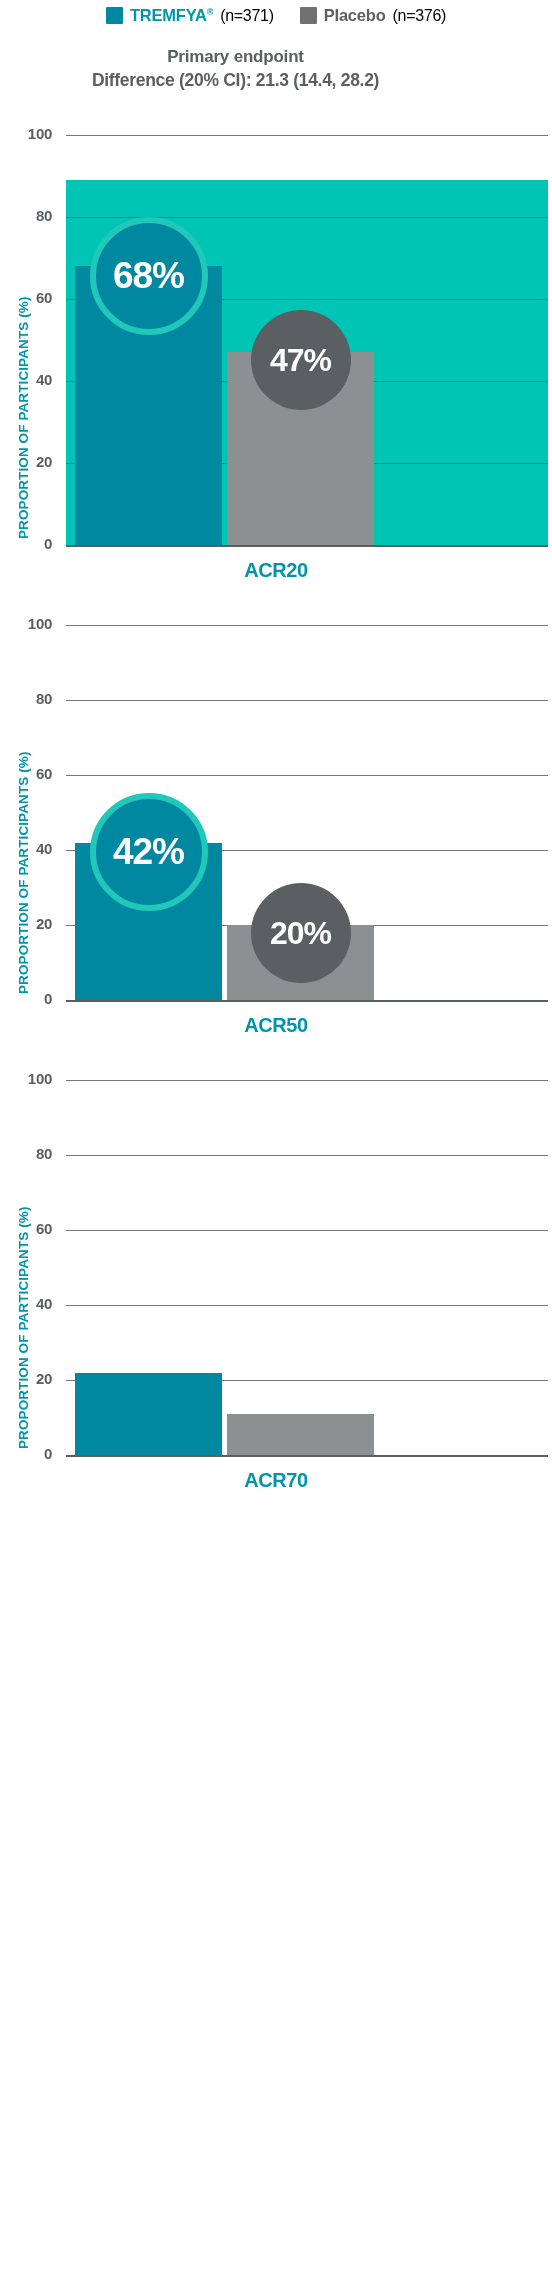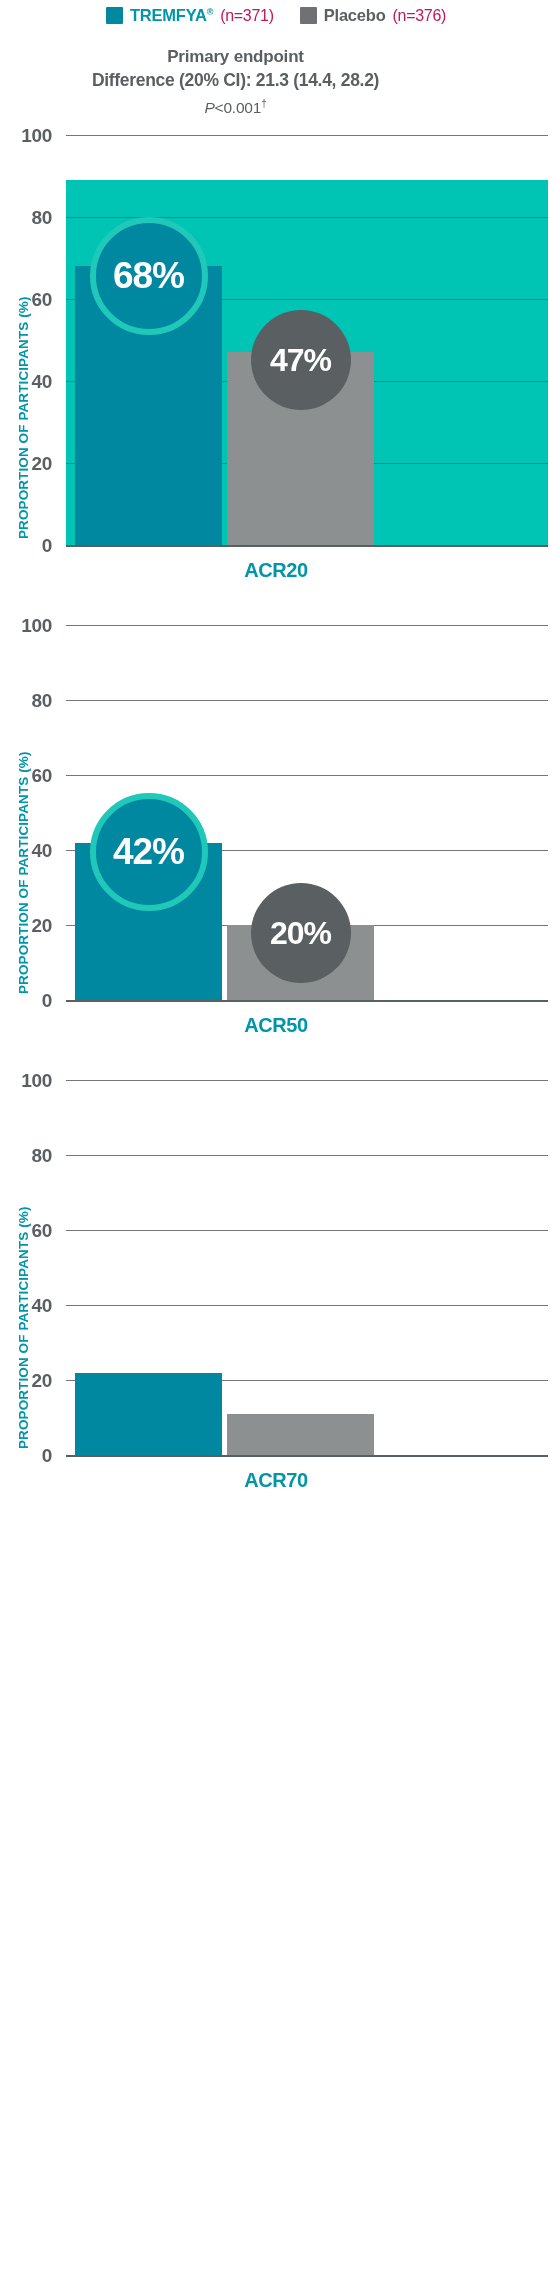--- a/index.html
+++ b/index.html
@@ -16,21 +16,21 @@
     display:flex;justify-content:center;align-items:center;gap:26px;
   }
   .legend-item{display:flex;align-items:center;gap:7px;}
   .swatch{width:17px;height:17px;display:block;border-radius:1px;}
   .sw-teal{background:#0088A0;}
   .sw-gray{background:#6E7275;}
   .legend-brand{
     font-size:16.5px;font-weight:bold;color:#0095A8;letter-spacing:-0.2px;
   }
   .legend-brand sup{font-size:9px;vertical-align:super;}
-  .legend-n{font-size:16px;font-weight:normal;color:#be185d;letter-spacing:-0.3px;}
+  .legend-n{font-size:16px;font-weight:normal;color:#000000;letter-spacing:-0.3px;}
   .legend-name{font-size:16.5px;font-weight:bold;color:#5A5F62;letter-spacing:-0.2px;}
 
   
   .header{
     position:absolute;left:0;top:46px;width:471px;text-align:center;
     color:#5A5F62;
   }
   .hdr-1{font-size:17px;font-weight:bold;letter-spacing:-0.2px;line-height:22px;}
   .hdr-2{font-size:17.5px;font-weight:bold;letter-spacing:-0.3px;line-height:25px;}
   .hdr-3{font-size:15.5px;font-weight:normal;line-height:22px;letter-spacing:-0.2px;}
@@ -44,21 +44,21 @@
   .ylabel{
     position:absolute;left:-2px;
     font-size:13.5px;font-weight:bold;color:#0095A8;
     letter-spacing:0.1px;white-space:nowrap;
     transform-origin:left top;
     transform:rotate(-90deg);
   }
 
   .tick-label{
     position:absolute;text-align:right;width:44px;
-    font-size:19px;font-weight:bold;color:#5A5F62;
+    font-size:15px;font-weight:bold;color:#5A5F62;
     letter-spacing:-0.3px;
   }
   .gridline{
     position:absolute;height:1px;background:#5A5F62;opacity:.85;
   }
   .axisline{
     position:absolute;height:2px;background:#5A5F62;
   }
   .bgpanel{position:absolute;background:#00C4B4;}
 
@@ -94,21 +94,20 @@
     <div class="legend-item">
       <span class="swatch sw-gray"></span>
       <span class="legend-name">Placebo</span>
       <span class="legend-n">(n=376)</span>
     </div>
   </div>
 
   <div class="header">
     <div class="hdr-1">Primary endpoint</div>
     <div class="hdr-2">Difference (20% CI): 21.3 (14.4, 28.2)</div>
-    <div class="hdr-3"><span class="pital">P</span><span>&lt;0.001</span><sup>†</sup></div>
   </div>
 
   <div class="chart" id="chart-0" style="top: 126px; height: 509px;">
     <div class="chart-plot" id="plot-0" style="height: 509px;">
         <div class="bgpanel" style="left: 66px; width: 482px; top: 54.1px; height: 364.9px;"></div>
         <div class="ylabel" style="left: 16px; top: 413px;">PROPORTION OF PARTICIPANTS (%)</div>
         <div class="gridline" style="left: 66px; width: 482px; top: 9px;"></div>
         <div class="tick-label" style="left: 8px; top: -1px;">100</div>
         <div class="gridline" style="left: 66px; width: 482px; top: 91px;"></div>
         <div class="tick-label" style="left: 8px; top: 81px;">80</div>

